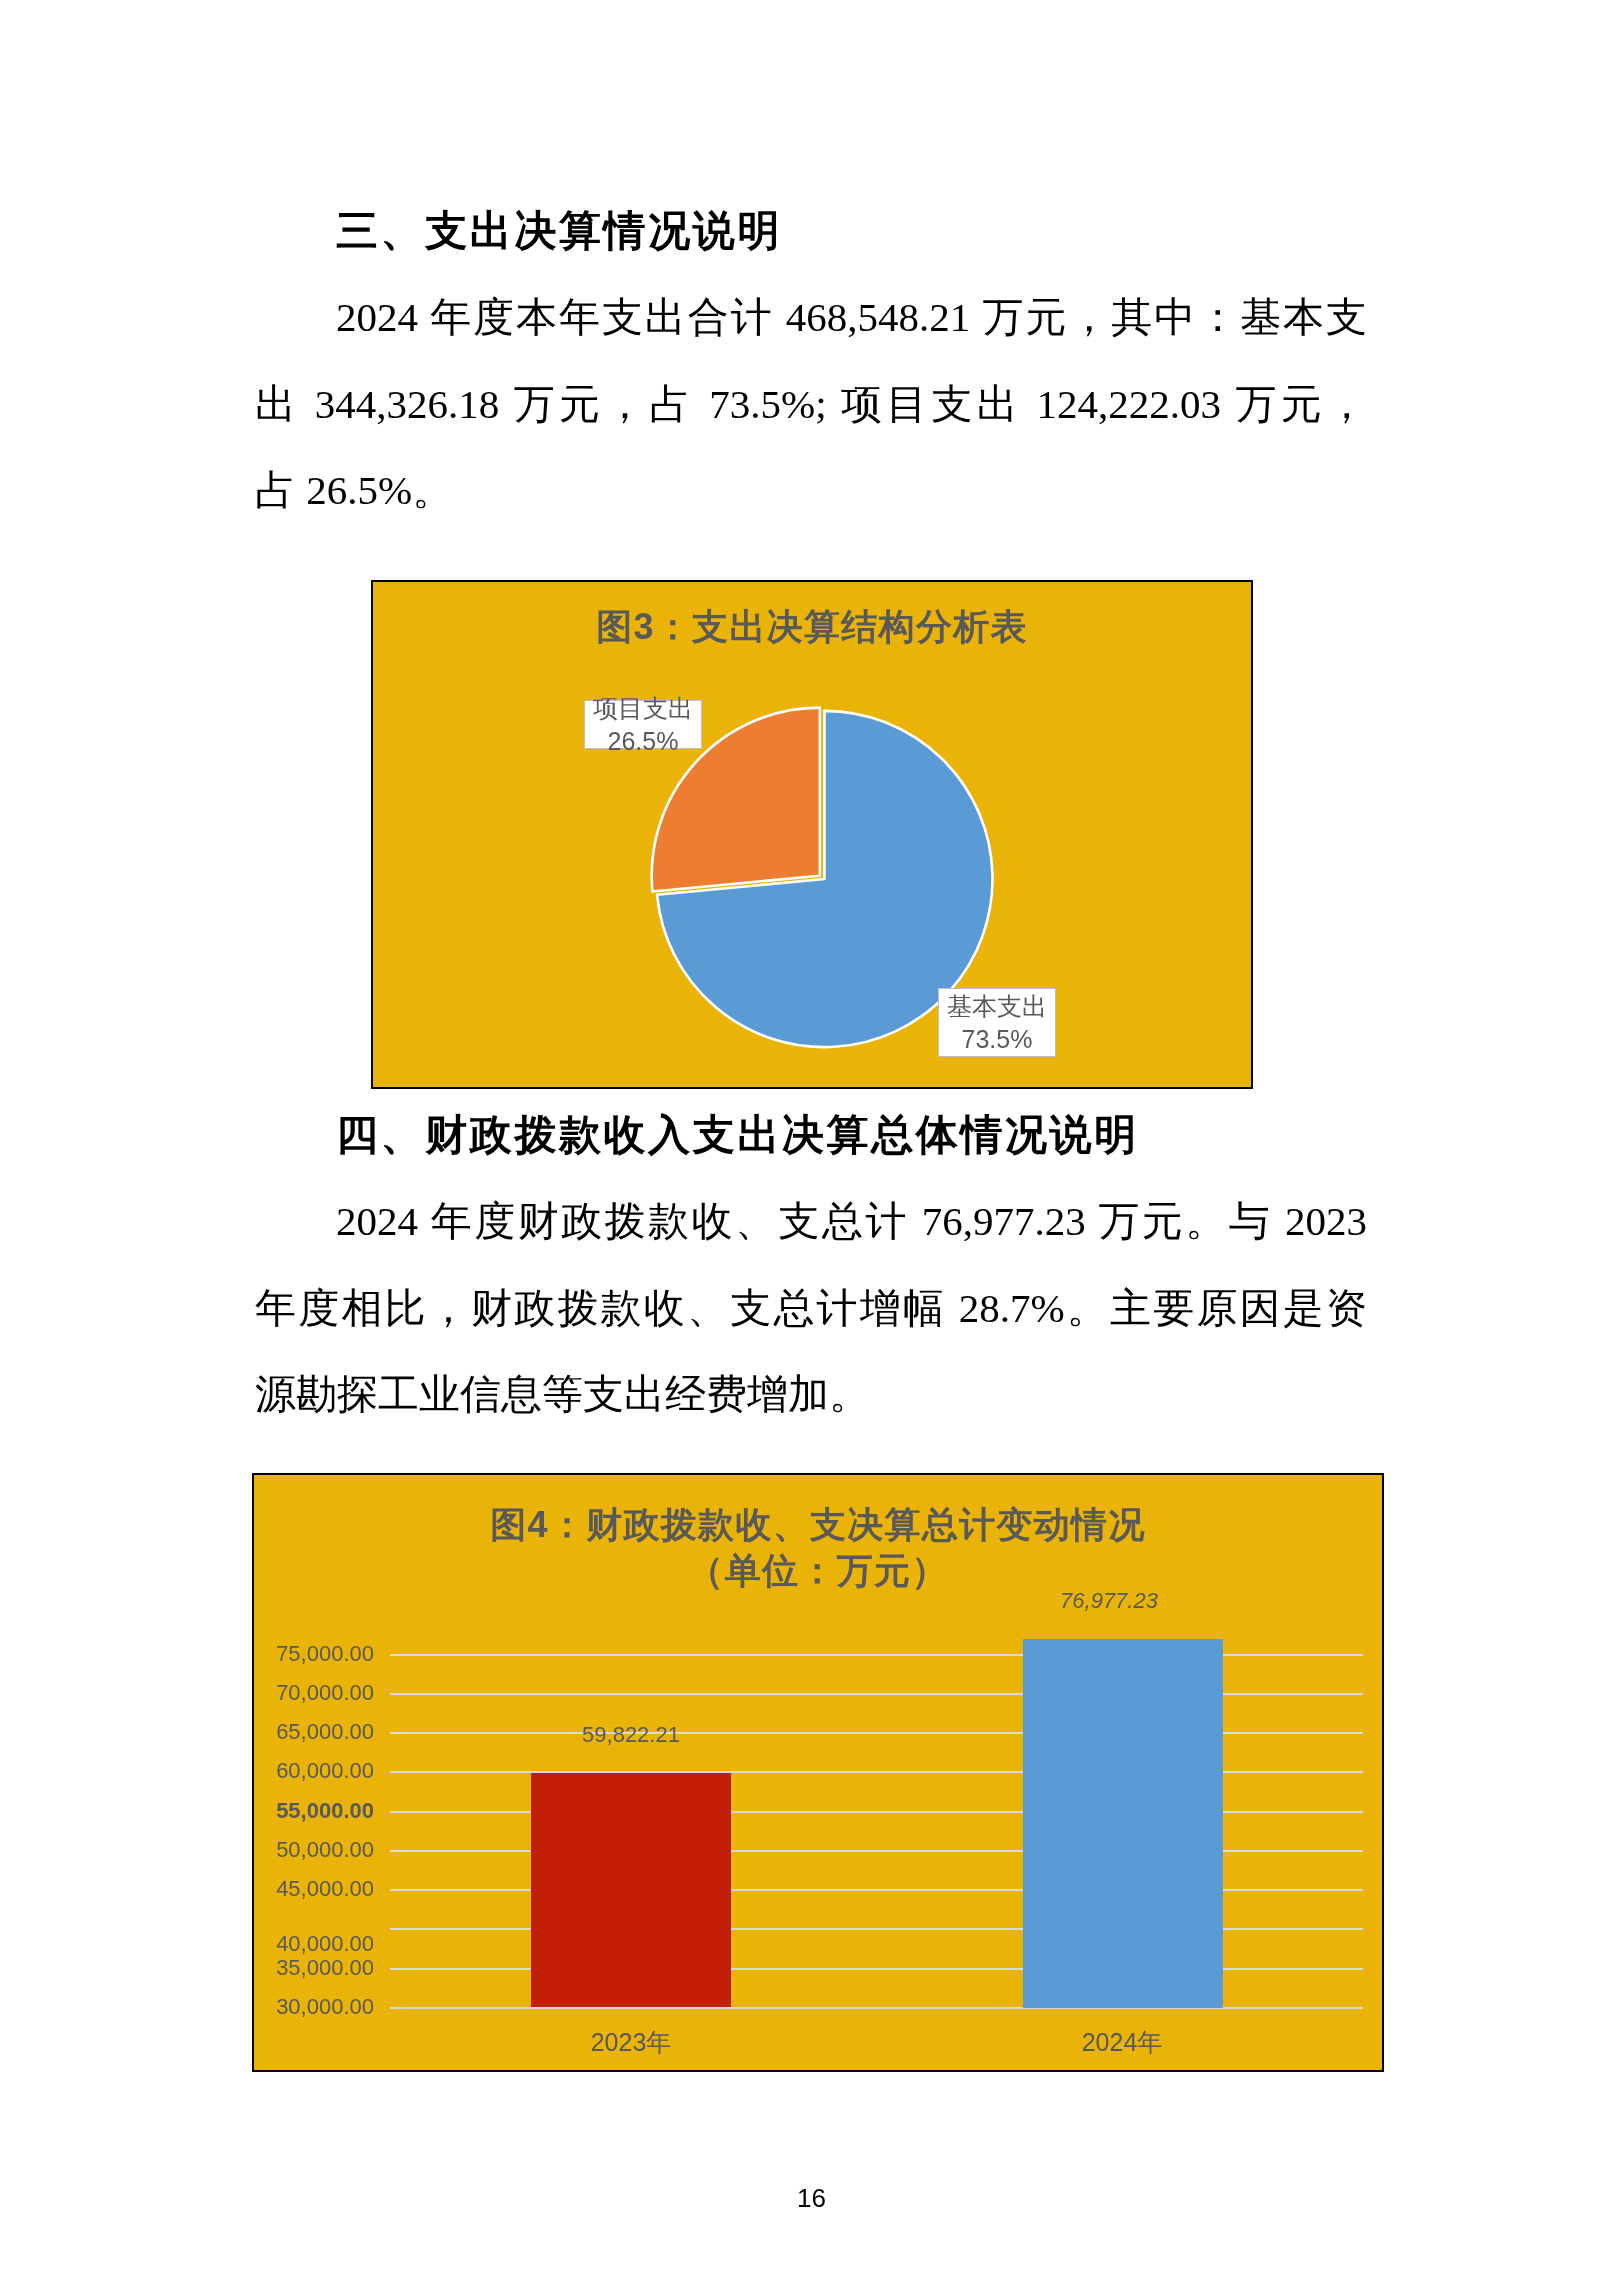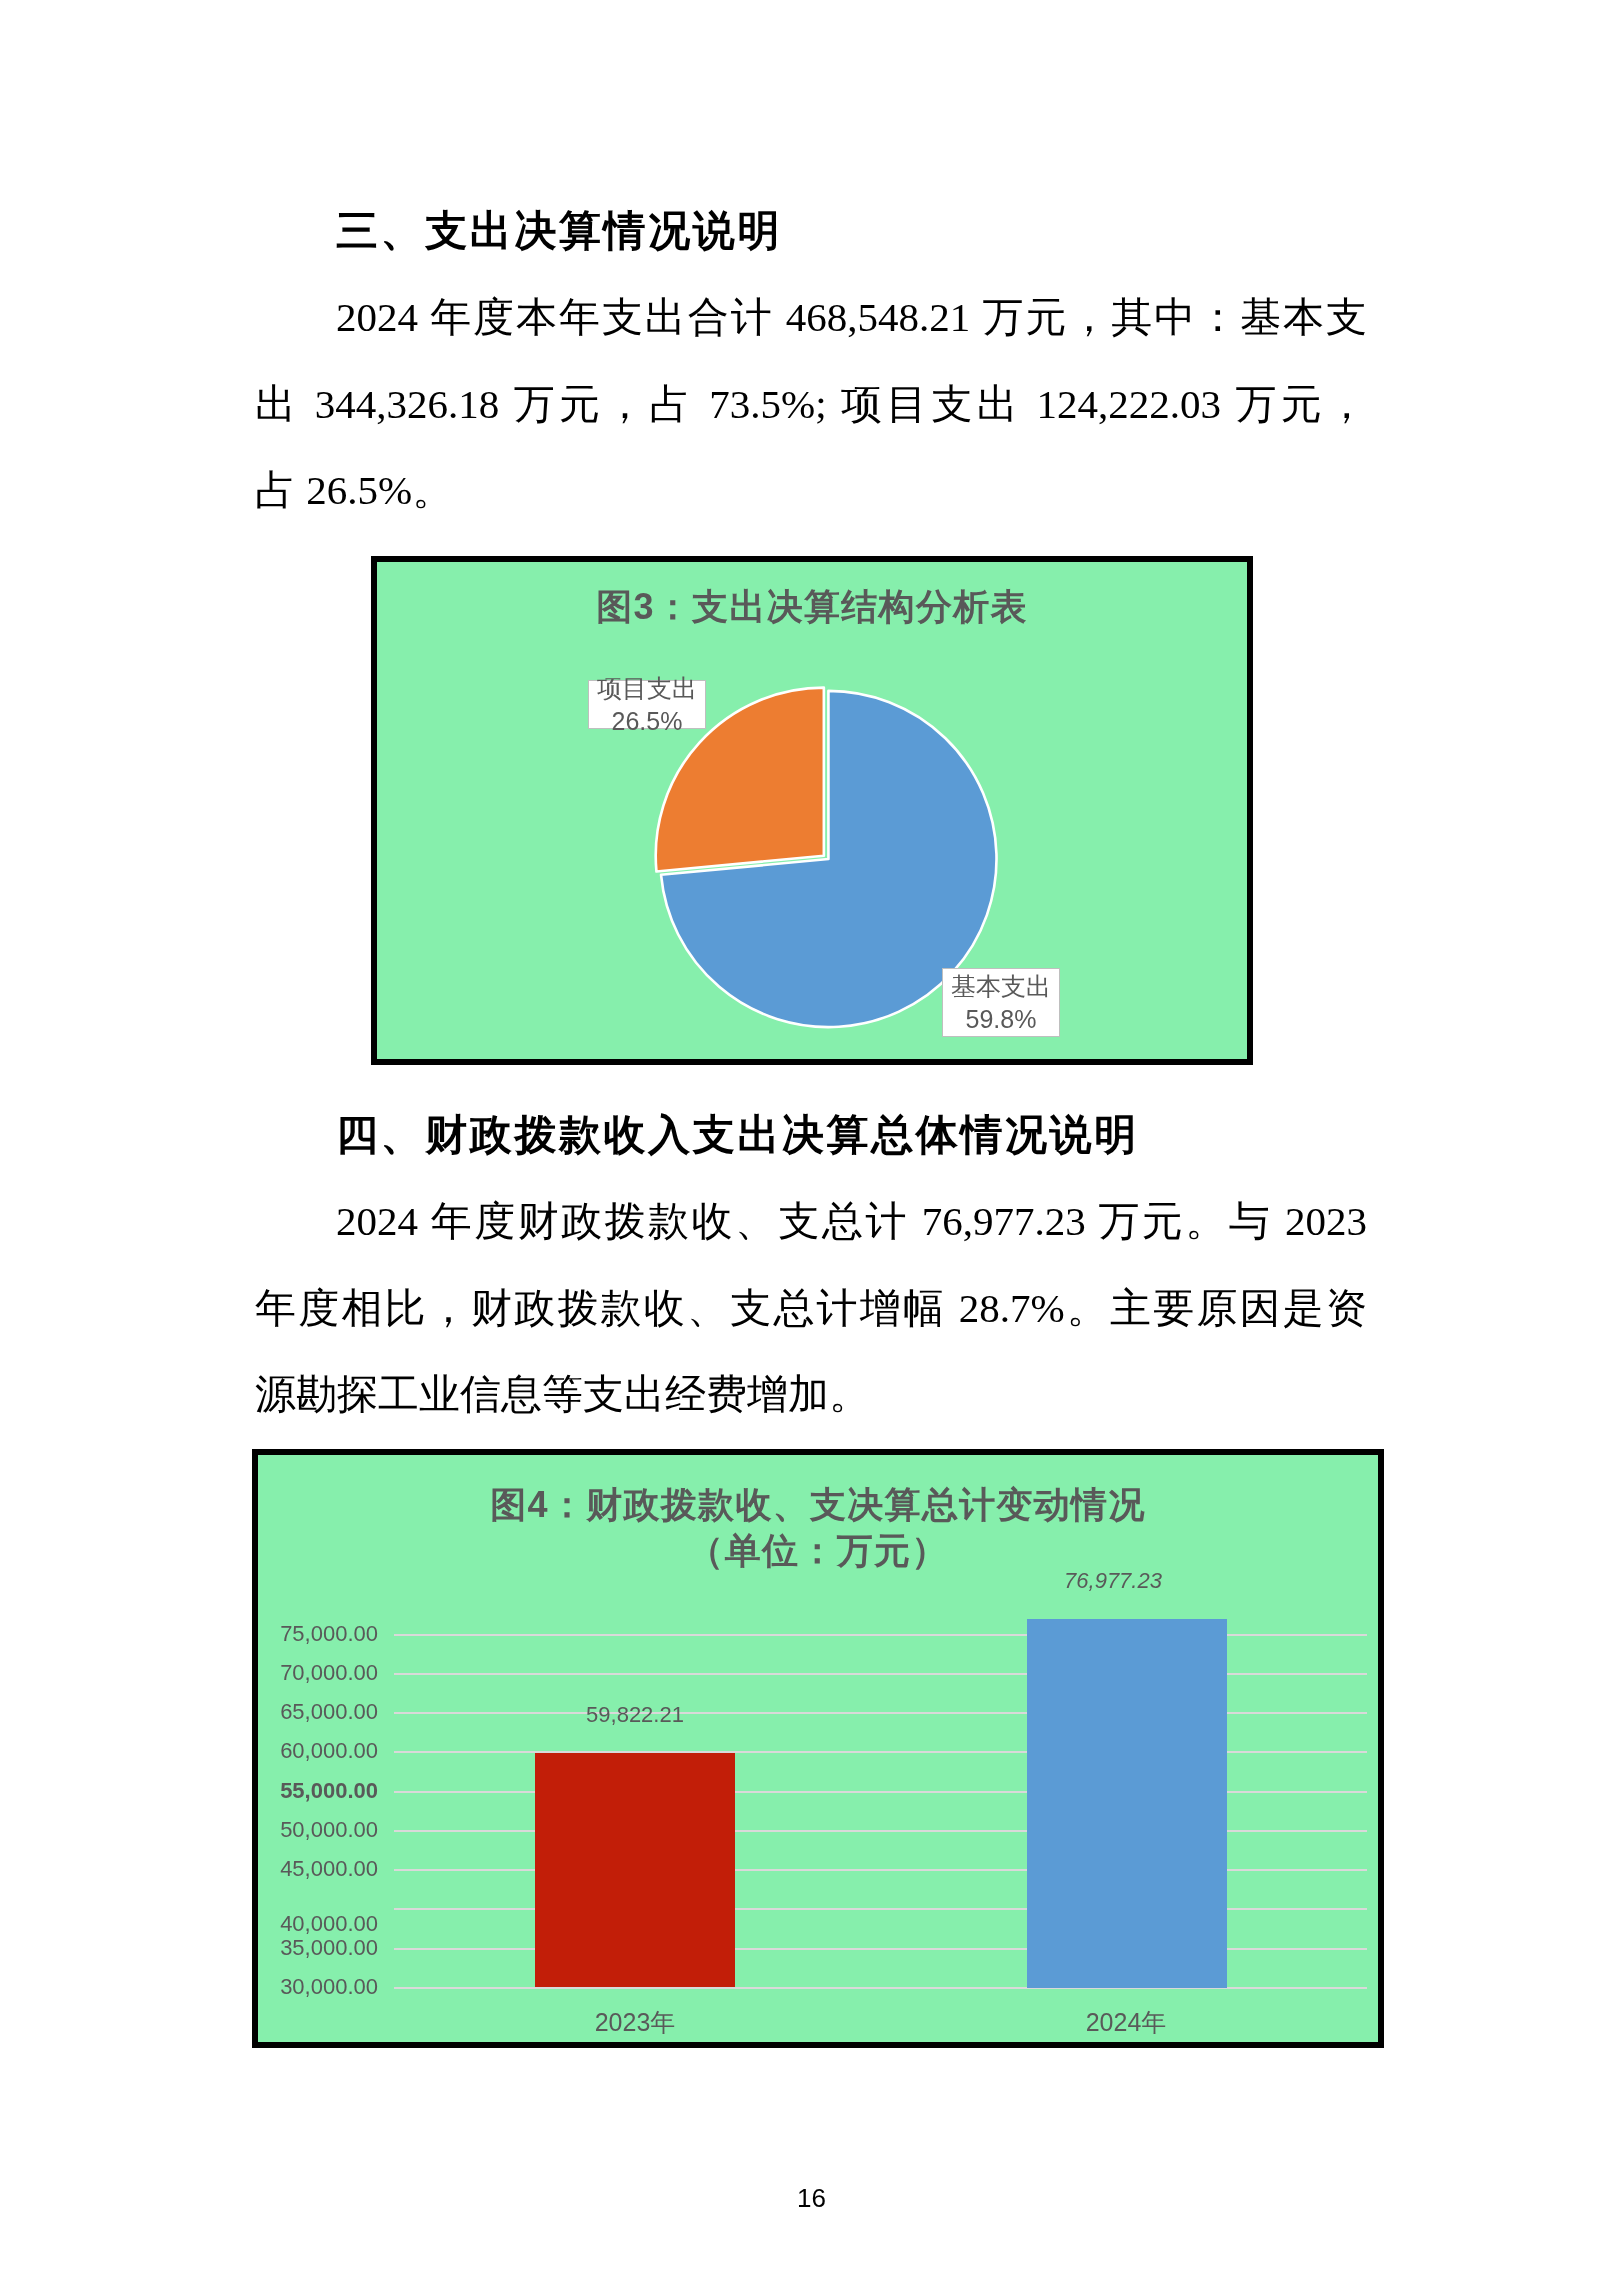--- a/index.html
+++ b/index.html
@@ -15,21 +15,21 @@
     font-weight:700;font-size:42px;line-height:1.15;letter-spacing:2.6px;color:#000;
     white-space:nowrap;
   }
   .bodyline{
     position:absolute;left:255px;width:1112px;
     font-size:41px;line-height:1.2;white-space:nowrap;
   }
   .bodyline.fill{white-space:normal;text-align:justify;text-align-last:justify;}
   .bodyline.indent{text-indent:81px;}
   
-  .chartbox{position:absolute;background:#86efac;border:6px solid #000000;box-sizing:border-box;}
+  .chartbox{position:absolute;background:#eab308;border:2px solid #000000;box-sizing:border-box;margin-top:24px;}
   .chart-title{
     position:absolute;left:0;width:100%;text-align:center;
     font-family:"Liberation Sans","DejaVu Sans",sans-serif;
     font-weight:700;font-size:36px;color:#595959;letter-spacing:1.3px;white-space:nowrap;
   }
   
   #pie-box{left:371px;top:556px;width:882px;height:509px;}
   #pie-svg{position:absolute;left:0;top:0;}
   .pie-callout{
     position:absolute;background:#fff;border:1.3px solid #bfbfbf;box-sizing:border-box;
@@ -80,21 +80,21 @@
     <svg id="pie-svg" width="878" height="505" viewBox="0 0 1342 772">
         <path d="M 683 449 L 683.0 192.0 A 257 257 0 1 1 427.1 473.2 Z" fill="#5B9BD5" stroke="#ffffff" stroke-width="4" stroke-linejoin="round" transform="translate(7,5)"></path>
         <path d="M 683 449 L 427.1 473.2 A 257 257 0 0 1 683.0 192.0 Z" fill="#ED7D31" stroke="#ffffff" stroke-width="4" stroke-linejoin="round" transform="translate(0,0)"></path>
       </svg>
     <div class="pie-callout" id="pie-callout-project">
       <span>项目支出</span>
       <span>26.5%</span>
     </div>
     <div class="pie-callout" id="pie-callout-basic">
       <span>基本支出</span>
-      <span>59.8%</span>
+      <span>73.5%</span>
     </div>
   </div>
 
   <div class="h-cn" style="top:1111px">四、财政拨款收入支出决算总体情况说明</div>
   <div class="bodyline fill indent" style="top:1197px">2024 年度财政拨款收、支总计 76,977.23 万元。与 2023</div>
   <div class="bodyline fill" style="top:1284px">年度相比，财政拨款收、支总计增幅 28.7%。主要原因是资</div>
   <div class="bodyline" style="top:1370px">源勘探工业信息等支出经费增加。</div>
 
   <div class="chartbox" id="bar-box">
     <div class="chart-title" style="top:26px">图4：财政拨款收、支决算总计变动情况</div>

